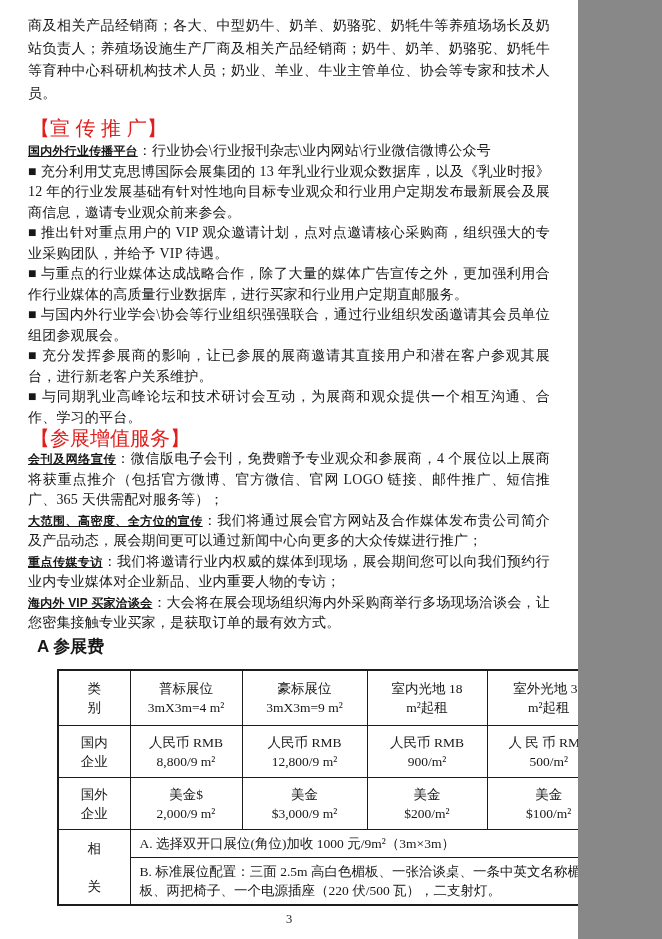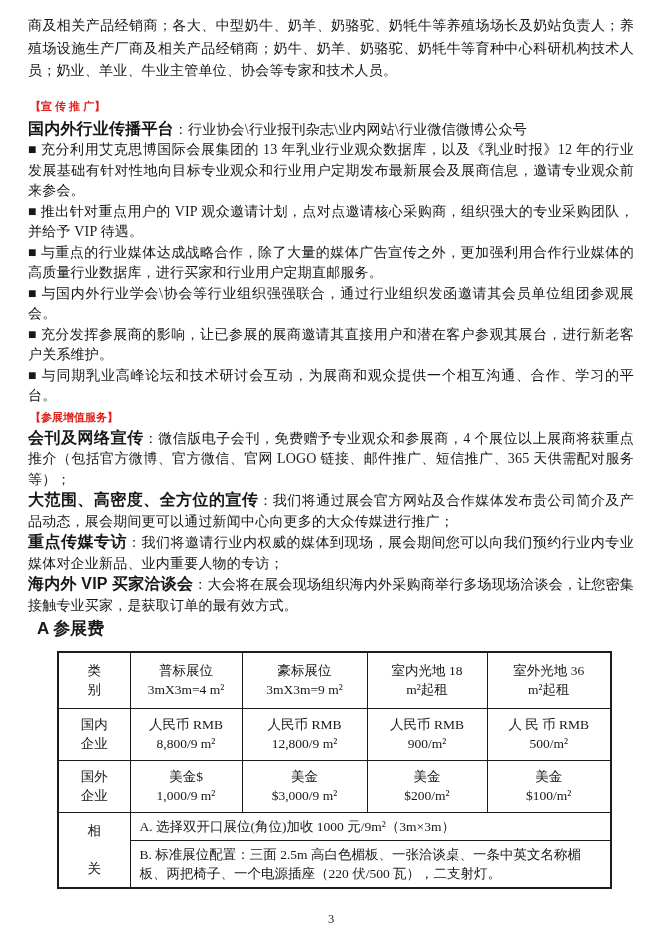--- a/index.html
+++ b/index.html
@@ -1,38 +1,38 @@
 <!DOCTYPE html>
 <html><head>
 <meta charset="utf-8">
 <style>
   * { box-sizing: border-box; }
   html,body { margin:0; padding:0; background:#888; }
   .page {
-    width: 662px; height: 939px;
+    width: 578px; height: 939px;
     background: #ffffff;
     position: relative;
     font-family: "Liberation Serif", "DejaVu Serif", serif;
     color: #171717;
     overflow: hidden;
   }
   .content { padding: 15px 28px 0 28px; }
   .para {
     margin: 0;
     font-size: 14px;
     line-height: 20.5px;
     text-align: justify;
     letter-spacing: 0.2px;
   }
   .intro { line-height: 22.5px; }
-  .lead { font-weight: bold; font-family: "Liberation Sans", "DejaVu Sans", sans-serif; font-size: 16px; }
+  .lead { font-weight: bold; font-family: "Liberation Sans", "DejaVu Sans", sans-serif; font-size: 12px; text-decoration: underline; }
   .red-heading {
     color: #e01f1c;
-    font-weight: bold;
-    font-size: 11px;
+    font-weight: normal;
+    font-size: 20px;
     line-height: 21px;
     margin: 0;
     padding-left: 2px;
     font-family: "Liberation Sans", "DejaVu Sans", sans-serif;
   }
   .heading-promo { margin-top: 13px; margin-bottom: 2px; }
   .sub-heading {
     font-weight: bold;
     font-size: 17px;
     line-height: 20px;
@@ -131,21 +131,21 @@
 12,800/9 m²</td>
         <td>人民币 RMB
 900/m²</td>
         <td>人 民 币 RMB
 500/m²</td>
       </tr>
       <tr class="row-price">
         <td>国外
 企业</td>
         <td>美金$
-1,000/9 m²</td>
+2,000/9 m²</td>
         <td>美金
 $3,000/9 m²</td>
         <td>美金
 $200/m²</td>
         <td>美金
 $100/m²</td>
       </tr>
       <tr class="row-note-a">
         <td rowspan="2">相
 

